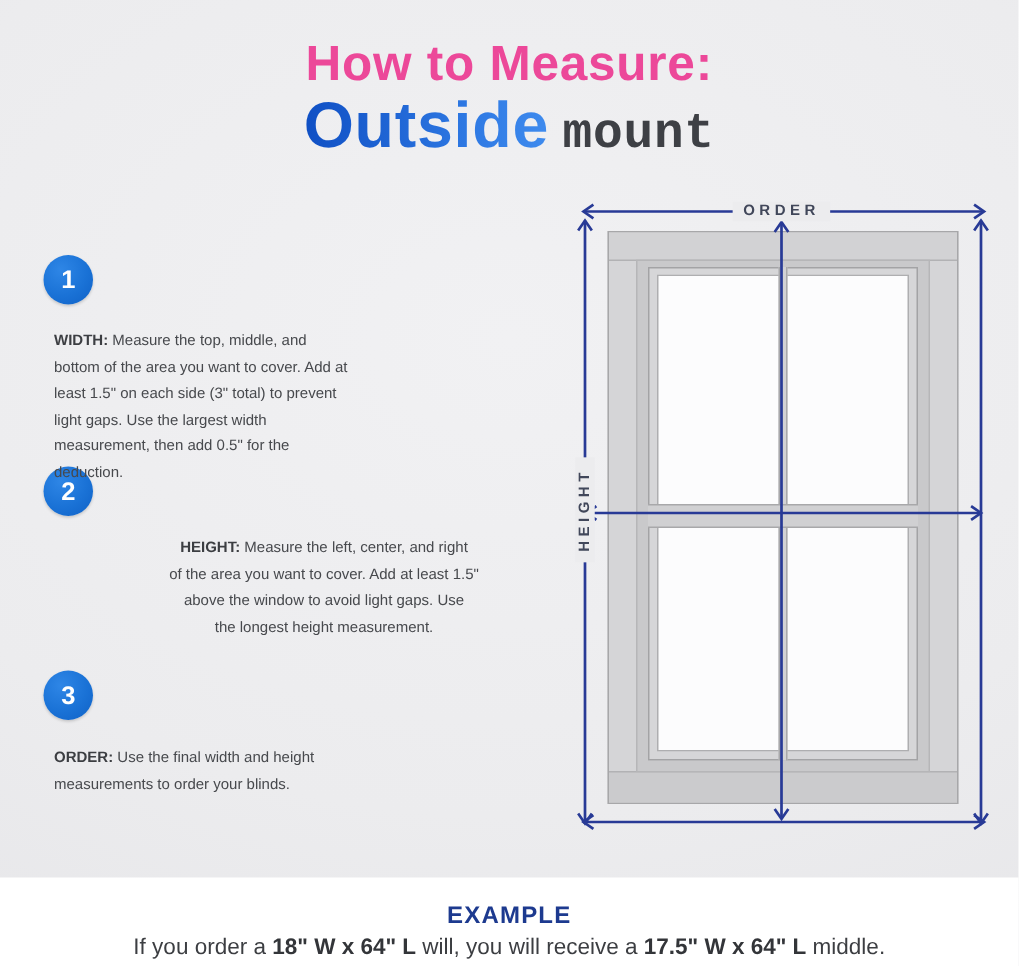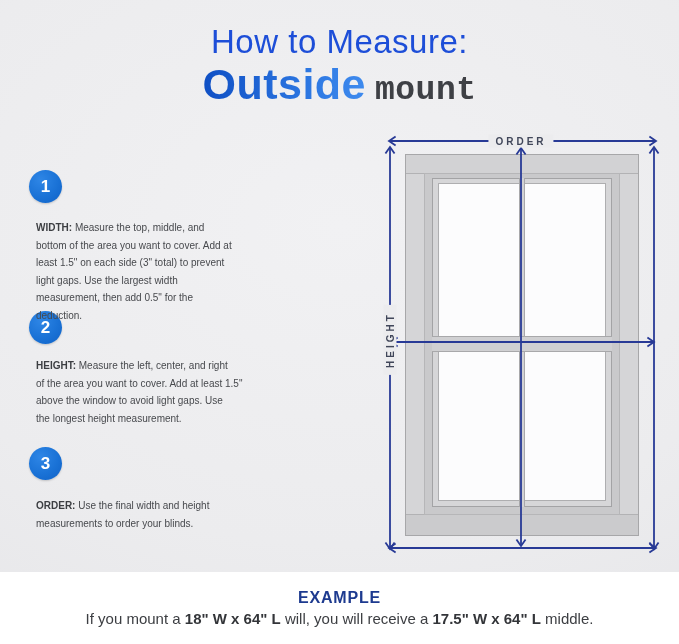--- a/index.html
+++ b/index.html
@@ -3,21 +3,21 @@
 <meta charset="utf-8">
 <style>
   html,body{margin:0;padding:0;}
   body{
     width:679px;height:644px;position:relative;overflow:hidden;
     font-family:"Liberation Sans","DejaVu Sans",sans-serif;
     background:radial-gradient(120% 90% at 50% 35%, #f1f1f3 0%, #ececee 55%, #e4e4e7 100%);
   }
   
   .title-wrap{position:absolute;top:24px;left:0;width:679px;text-align:center;}
-  .title-line1{font-size:33px;font-weight:400;color:#1d4ed8;letter-spacing:.5px;line-height:36px;}
+  .title-line1{font-size:33px;font-weight:700;color:#ec4899;letter-spacing:.5px;line-height:36px;}
   .title-line2{line-height:44px;margin-top:2px;display:flex;justify-content:center;align-items:baseline;gap:9px;}
   .title-highlight{
     font-size:43px;font-weight:800;letter-spacing:.5px;color:#1f64d8;text-decoration:underline;
   }
   @supports ((-webkit-background-clip:text) or (background-clip:text)){
     .title-highlight{
       background:linear-gradient(90deg,#0f4fc4 0%,#2f7ae4 70%,#3f8bee 100%);
       -webkit-background-clip:text;background-clip:text;color:transparent;
     }
   }
@@ -29,21 +29,21 @@
     color:#fff;font-size:17px;font-weight:700;
     display:flex;align-items:center;justify-content:center;
     box-shadow:0 1px 2px rgba(0,0,0,.18);
   }
   .step-text{
     position:absolute;left:20px;width:360px;margin:16px;
     font-size:10px;line-height:17.5px;color:#47494d;
   }
   .step-text b{color:#3c3e42;font-weight:700;}
   .step-text .body{white-space:pre-line;}
-  #step1-text{top:203px;} #step2-text{top:341px;} #step3-text{top:481px;}
+  #step1-text{top:203px;} #step2-text{top:341px;text-align:center;} #step3-text{top:481px;}
   #badge1{left:29px;top:170px;} #badge2{left:29px;top:311px;} #badge3{left:29px;top:447px;}
   
   .window{
     position:absolute;left:405px;top:154px;width:234px;height:382px;
     background:#d5d5d7;border:1px solid #a7a7a9;box-sizing:border-box;
   }
   .win-head{position:absolute;left:0;right:0;top:0;height:18px;background:#d2d2d4;border-bottom:1px solid #b2b2b4;}
   .win-sill{position:absolute;left:0;right:0;bottom:0;height:20px;background:#cbcbcd;border-top:1px solid #b2b2b4;}
   .win-jamb{position:absolute;left:18px;right:18px;top:18px;bottom:20px;background:#c9c9cb;border:1px solid #b6b6b8;}
   .win-sash{position:absolute;left:26px;right:26px;top:23px;bottom:28px;background:#d6d6d8;border:1px solid #a3a3a5;}
@@ -53,21 +53,21 @@
   
   .arrows-svg{position:absolute;left:0;top:0;width:679px;height:644px;pointer-events:none;}
   .dim-label{
     position:absolute;font-size:10px;font-weight:600;letter-spacing:3px;
     color:#41475a;background:#ececee;padding:1px 7px;white-space:nowrap;
   }
   #width-label{left:521px;top:141px;transform:translate(-50%,-50%);}
   #height-label{left:390px;top:340px;transform:translate(-50%,-50%) rotate(-90deg);}
   
   .example-band{
-    position:absolute;left:0;bottom:0;width:679px;height:72px;background:#ffffff;
+    position:absolute;left:0;bottom:0;width:679px;height:59px;background:#ffffff;
     text-align:center;box-sizing:border-box;padding-top:17px;
   }
   .example-heading{font-size:16px;font-weight:700;color:#1d3a8f;letter-spacing:.8px;margin:0;}
   .example-text{font-size:15px;color:#3c3e42;margin:3px 0 0 0;}
   .example-text b{color:#333539;}
 </style>
 </head>
 <body>
 
 <div class="title-wrap">
@@ -126,14 +126,14 @@
   <line x1="654" y1="147" x2="654" y2="549" stroke="#283a96" stroke-width="1.8" marker-start="url(#chevL)" marker-end="url(#chevR)"></line>
   <line x1="521" y1="148" x2="521" y2="546" stroke="#283a96" stroke-width="1.8" marker-start="url(#chevL)" marker-end="url(#chevR)"></line>
   <line x1="391" y1="342" x2="654" y2="342" stroke="#283a96" stroke-width="1.8" marker-start="url(#chevL)" marker-end="url(#chevR)"></line>
 </svg>
 
 <span class="dim-label" id="width-label">ORDER</span>
 <span class="dim-label" id="height-label">HEIGHT</span>
 
 <div class="example-band">
   <p class="example-heading">EXAMPLE</p>
-  <p class="example-text"><span>If you mount a </span><b>18" W x 64" L</b><span> will, you will receive a </span><b>17.5" W x 64" L</b><span> middle.</span></p>
+  <p class="example-text"><span>If you order a </span><b>18" W x 64" L</b><span> will, you will receive a </span><b>17.5" W x 64" L</b><span> middle.</span></p>
 </div>
 
 </body></html>

